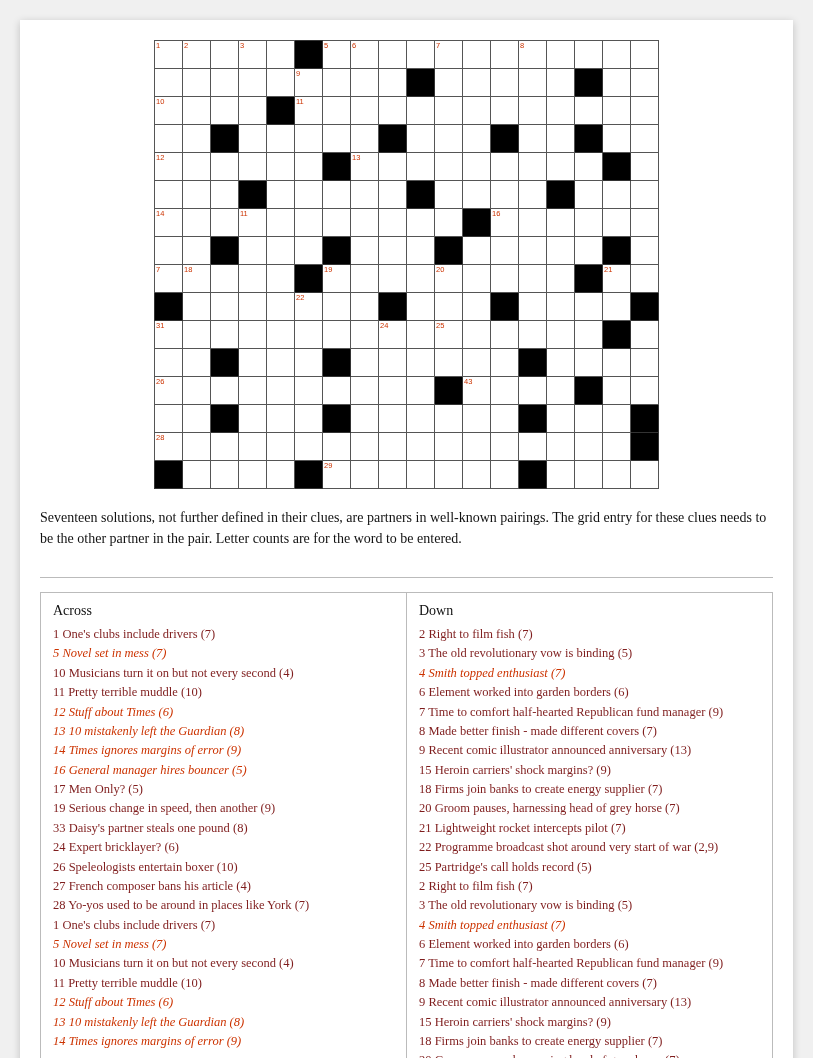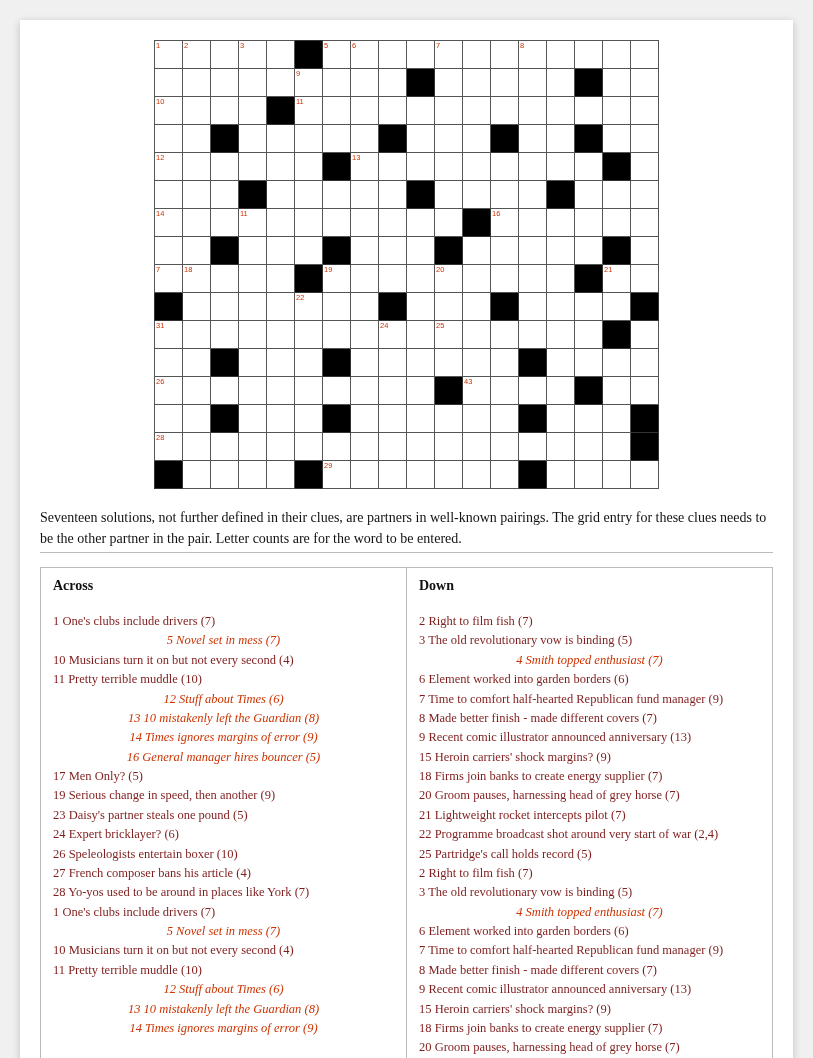--- a/index.html
+++ b/index.html
@@ -47,21 +47,21 @@
       font-size: 7.5px;
       color: #cc3300;
       line-height: 1;
       font-family: Arial, sans-serif;
     }
 
     
     .description {
       font-size: 14px;
       line-height: 1.5;
-      margin-bottom: 3px;
+      margin-bottom: 28px;
       color: #111;
     }
 
     
     .clues-divider {
       border: none;
       border-top: 1px solid #bbb;
       margin-bottom: 14px;
     }
     .clues-container {
@@ -71,33 +71,32 @@
     }
     .clues-col {
       flex: 1;
       padding: 10px 12px;
     }
     .clues-col:first-child {
       border-right: 1px solid #bbb;
     }
     .clues-heading {
       font-size: 14px;
-      font-weight: bold;
-      margin-bottom: 18px;
+      font-weight: normal;
+      margin-bottom: 6px;
       color: #111;
     }
     .clue-item {
       font-size: 12.5px;
       line-height: 1.55;
       color: #7f1d1d;
     }
     .clue-item.italic {
       color: #cc3300;
       font-style: italic;
-      text-align: center;
     }
   </style>
 </head>
 <body>
 
 <div class="page">
 
   <div class="crossword-container">
     <table class="grid">
       <tbody id="grid-body">
@@ -491,21 +490,21 @@
           <div class="clue-item">1 One's clubs include drivers (7)</div>
           <div class="clue-item italic">5 Novel set in mess (7)</div>
           <div class="clue-item">10 Musicians turn it on but not every second (4)</div>
           <div class="clue-item">11 Pretty terrible muddle (10)</div>
           <div class="clue-item italic">12 Stuff about Times (6)</div>
           <div class="clue-item italic">13 10 mistakenly left the Guardian (8)</div>
           <div class="clue-item italic">14 Times ignores margins of error (9)</div>
           <div class="clue-item italic">16 General manager hires bouncer (5)</div>
           <div class="clue-item">17 Men Only? (5)</div>
           <div class="clue-item">19 Serious change in speed, then another (9)</div>
-          <div class="clue-item">23 Daisy's partner steals one pound (5)</div>
+          <div class="clue-item">33 Daisy's partner steals one pound (8)</div>
           <div class="clue-item">24 Expert bricklayer? (6)</div>
           <div class="clue-item">26 Speleologists entertain boxer (10)</div>
           <div class="clue-item">27 French composer bans his article (4)</div>
           <div class="clue-item">28 Yo-yos used to be around in places like York (7)</div>
           <div class="clue-item">1 One's clubs include drivers (7)</div>
           <div class="clue-item italic">5 Novel set in mess (7)</div>
           <div class="clue-item">10 Musicians turn it on but not every second (4)</div>
           <div class="clue-item">11 Pretty terrible muddle (10)</div>
           <div class="clue-item italic">12 Stuff about Times (6)</div>
           <div class="clue-item italic">13 10 mistakenly left the Guardian (8)</div>
@@ -519,21 +518,21 @@
           <div class="clue-item">3 The old revolutionary vow is binding (5)</div>
           <div class="clue-item italic">4 Smith topped enthusiast (7)</div>
           <div class="clue-item">6 Element worked into garden borders (6)</div>
           <div class="clue-item">7 Time to comfort half-hearted Republican fund manager (9)</div>
           <div class="clue-item">8 Made better finish - made different covers (7)</div>
           <div class="clue-item">9 Recent comic illustrator announced anniversary (13)</div>
           <div class="clue-item">15 Heroin carriers' shock margins? (9)</div>
           <div class="clue-item">18 Firms join banks to create energy supplier (7)</div>
           <div class="clue-item">20 Groom pauses, harnessing head of grey horse (7)</div>
           <div class="clue-item">21 Lightweight rocket intercepts pilot (7)</div>
-          <div class="clue-item">22 Programme broadcast shot around very start of war (2,4)</div>
+          <div class="clue-item">22 Programme broadcast shot around very start of war (2,9)</div>
           <div class="clue-item">25 Partridge's call holds record (5)</div>
           <div class="clue-item">2 Right to film fish (7)</div>
           <div class="clue-item">3 The old revolutionary vow is binding (5)</div>
           <div class="clue-item italic">4 Smith topped enthusiast (7)</div>
           <div class="clue-item">6 Element worked into garden borders (6)</div>
           <div class="clue-item">7 Time to comfort half-hearted Republican fund manager (9)</div>
           <div class="clue-item">8 Made better finish - made different covers (7)</div>
           <div class="clue-item">9 Recent comic illustrator announced anniversary (13)</div>
           <div class="clue-item">15 Heroin carriers' shock margins? (9)</div>
           <div class="clue-item">18 Firms join banks to create energy supplier (7)</div>

